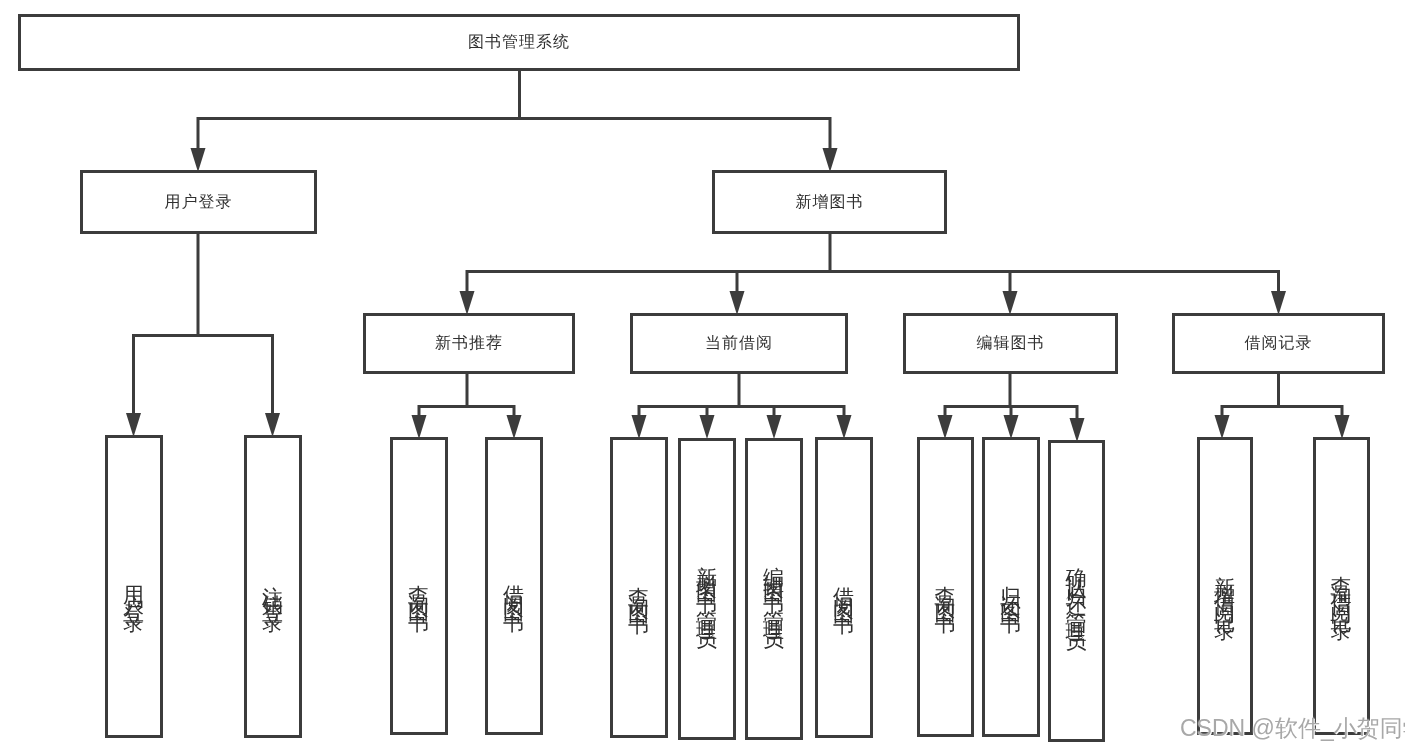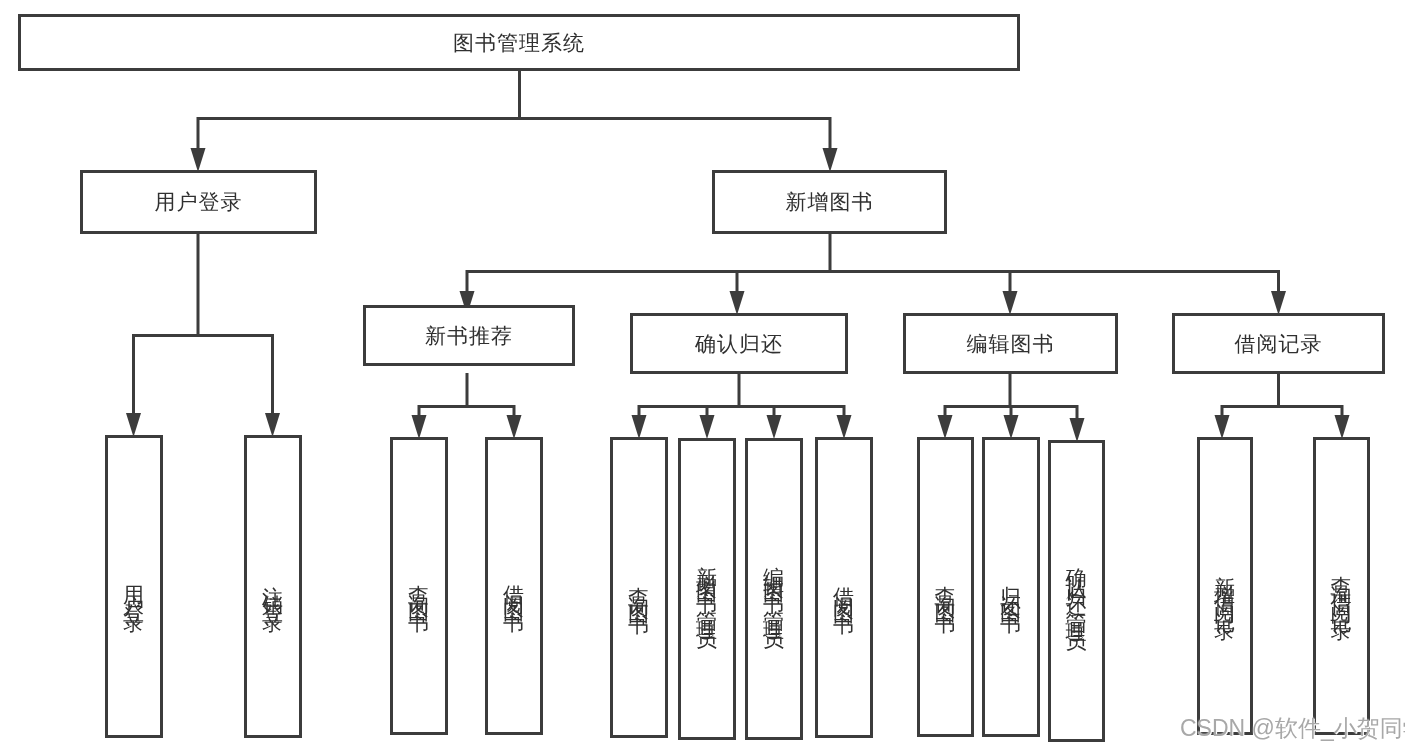--- a/index.html
+++ b/index.html
@@ -20,21 +20,21 @@
   .connectors .ln{stroke:var(--line);stroke-width:3;fill:none;}
   .connectors .ah{fill:var(--line);stroke:none;}
   .node{
     position:absolute;
     box-sizing:border-box;
     border:3px solid var(--line);
     background:#fff;
     display:flex;align-items:center;justify-content:center;
     color:var(--text);
   }
-  .hnode{font-size:21px;letter-spacing:1px;}
+  .hnode{font-size:16px;letter-spacing:1px;}
   .vnode{font-size:21px;}
   .vlabel{
     writing-mode:vertical-rl;
     text-orientation:mixed;
     letter-spacing:9px;
     line-height:1;
     white-space:nowrap;
   }
   .watermark{
     position:absolute;
@@ -84,25 +84,25 @@
     <span>图书管理系统</span>
   </div>
 
   <div class="node hnode" style="left:80px;top:170px;width:237px;height:64px">
     <span>用户登录</span>
   </div>
   <div class="node hnode" style="left:712px;top:170px;width:235px;height:64px">
     <span>新增图书</span>
   </div>
 
-  <div class="node hnode" style="left:363px;top:305px;width:212px;height:61px">
+  <div class="node hnode" style="left:363px;top:313px;width:212px;height:61px">
     <span>新书推荐</span>
   </div>
   <div class="node hnode" style="left:630px;top:313px;width:218px;height:61px">
-    <span>确认归还</span>
+    <span>当前借阅</span>
   </div>
   <div class="node hnode" style="left:903px;top:313px;width:215px;height:61px">
     <span>编辑图书</span>
   </div>
   <div class="node hnode" style="left:1172px;top:313px;width:213px;height:61px">
     <span>借阅记录</span>
   </div>
 
   <div class="node vnode" style="left:105px;top:435px;width:58px;height:303px">
     <span class="vlabel">用户登录</span>

